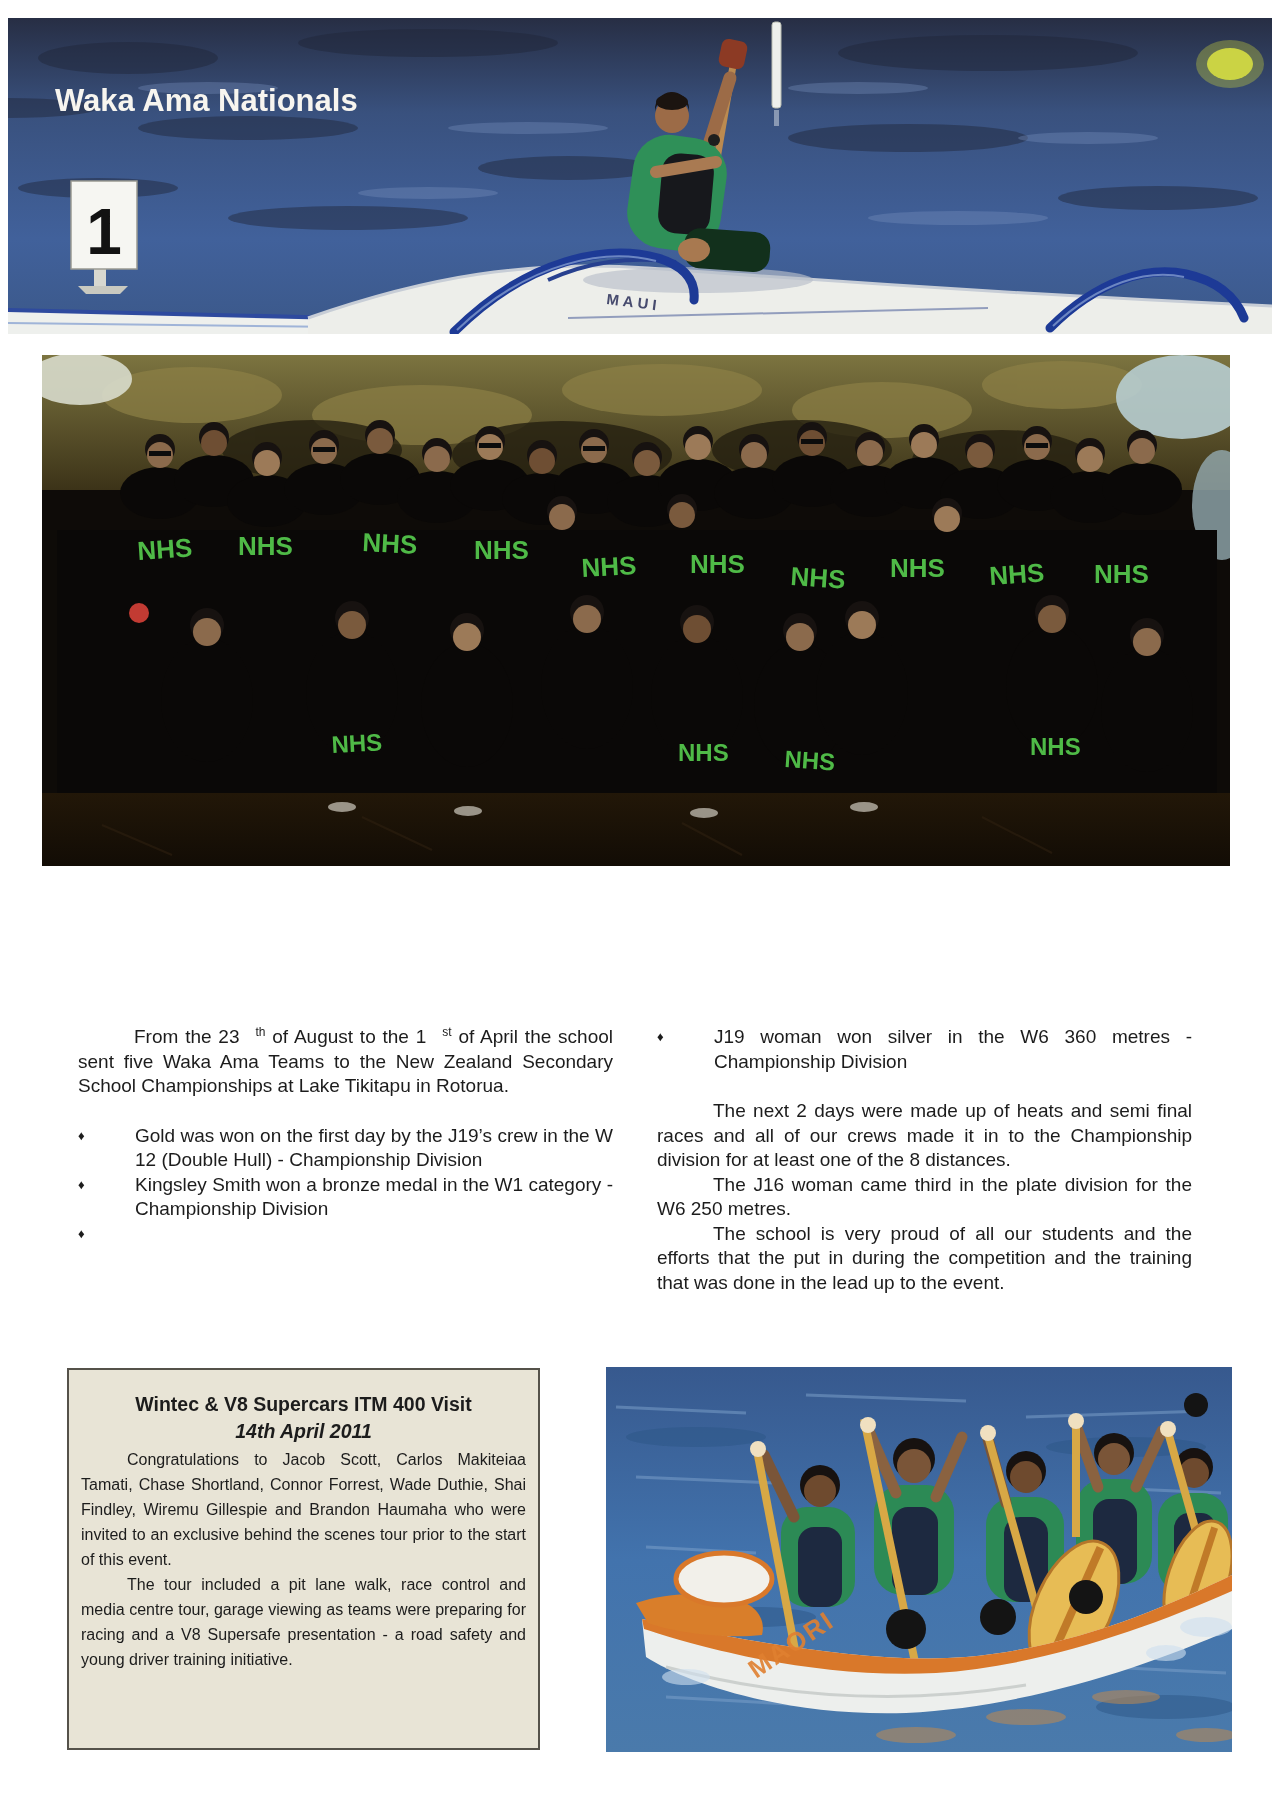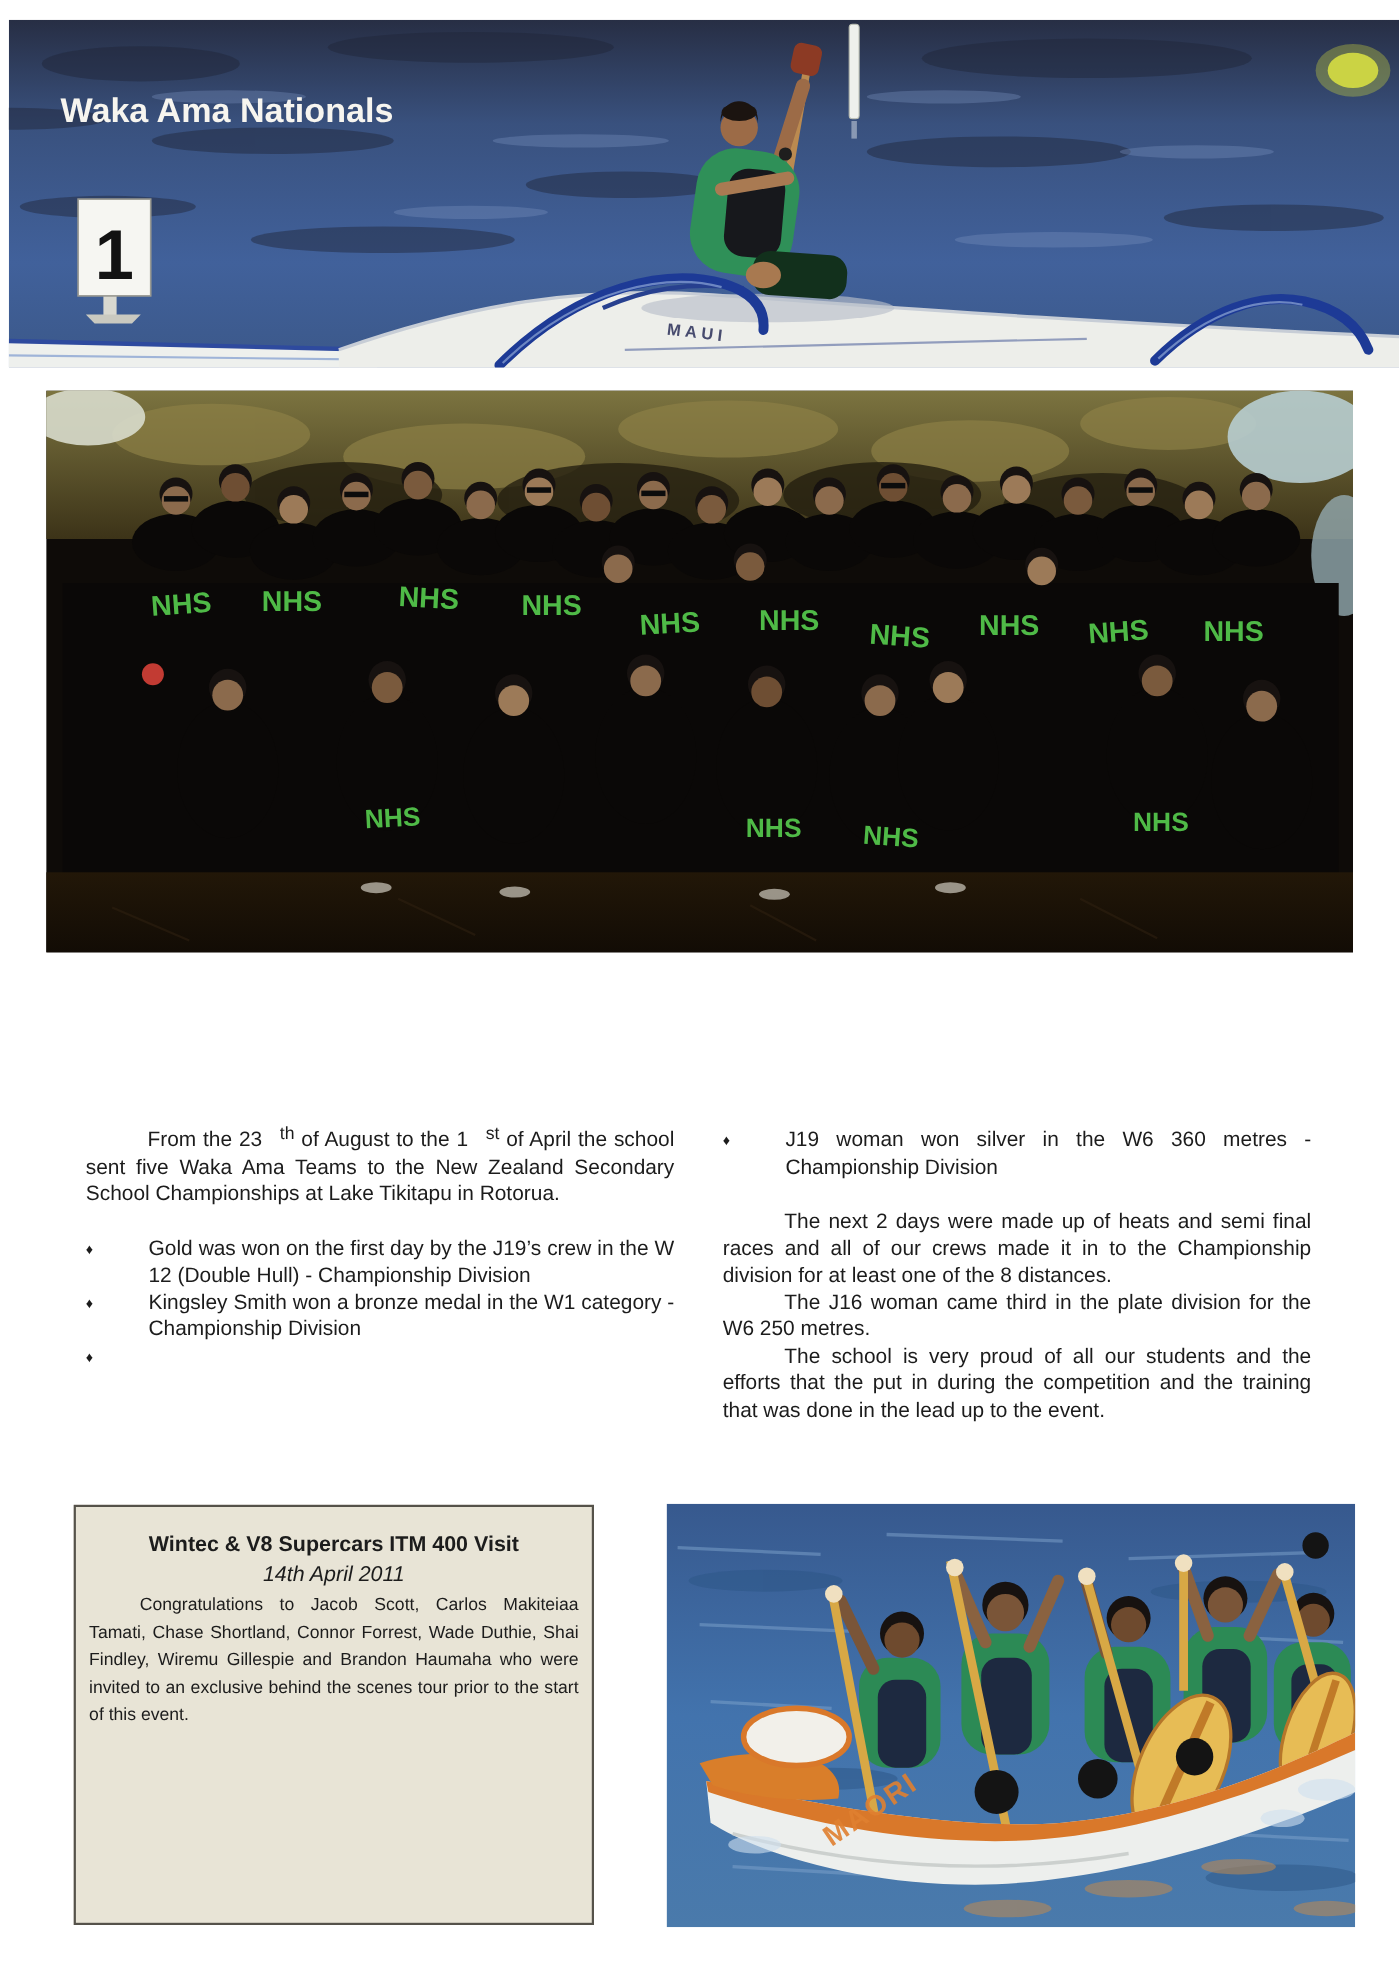--- a/index.html
+++ b/index.html
@@ -12,35 +12,35 @@
   .group  { position:absolute; left:42px; top:355px;  width:1188px; height:511px; }
   .wakaph { position:absolute; left:606px; top:1367px; width:626px;  height:385px; }
   .hero svg, .group svg, .wakaph svg { display:block; width:100%; height:100%; }
 
   
   .columns { position:absolute; left:78px; top:1025px; width:1114px;
              display:flex; gap:44px; font-size:19px; line-height:24.5px; }
   .col { width:535px; text-align:justify; }
   .para { margin:0; }
   .indent { text-indent:56px; }
-  sup { font-size:16px; line-height:0;margin-left:16px; }
+  sup { font-size:12px; line-height:0;margin-left:16px; }
   .blist { list-style:none; margin:25px 0 0 0; padding:0; }
   .blist.first { margin-top:0; }
   .blist li { display:flex; }
   .bmark { flex:0 0 57px; width:57px; font-size:13px; line-height:24.5px; }
   .btext { flex:1; text-align:justify; }
   .vgap { height:25px; }
 
   
   .wbox { position:absolute; left:67px; top:1368px; width:473px; height:382px;
           box-sizing:border-box; background:#e8e4d6; border:2px solid #55524a;
           padding:6px 12px 6px 12px; font-size:16px; line-height:25px; text-align:justify; }
   .wbox .box-title { margin:15px 0 0 0; text-align:center; font-weight:bold;
                      font-size:19.5px; line-height:27px; }
-  .wbox .box-date  { margin:0 0 2px 0; text-align:center; font-weight:normal;
+  .wbox .box-date  { margin:0 0 2px 0; text-align:center; font-weight:bold;
                      font-style:italic; font-size:19.5px; line-height:27px; }
   .wbox p.body { margin:0; text-indent:46px; }
 </style>
 </head>
 <body>
 
 <div class="page">
 
   <div class="hero">
     <svg viewBox="0 0 1264 316" preserveAspectRatio="none">
@@ -393,20 +393,21 @@
       <p class="para indent">The next 2 days were made up of heats and semi final races and all of our crews made it in to the Championship division for at least one of the 8 distances.</p>
       <p class="para indent">The J16 woman came third in the plate division for the W6 250 metres.</p>
       <p class="para indent">The school is very proud of all our students and the efforts that the put in during the competition and the training that was done in the lead up to the event.</p>
     </div>
   </div>
 
   <div class="wbox">
     <p class="box-title">Wintec &amp; V8 Supercars ITM 400 Visit</p>
     <p class="box-date">14th April 2011</p>
     <p class="body">Congratulations to Jacob Scott, Carlos Makiteiaa Tamati, Chase Shortland, Connor Forrest, Wade Duthie, Shai Findley, Wiremu Gillespie and Brandon Haumaha who were invited to an exclusive behind the scenes tour prior to the start of this event.</p>
+    <p class="body">The tour included a pit lane walk, race control and media centre tour, garage viewing as teams were preparing for racing and a V8 Supersafe presentation - a road safety and young driver training initiative.</p>
   </div>
 
   <div class="wakaph">
     <svg viewBox="0 0 626 385" preserveAspectRatio="none">
       <defs>
         <linearGradient id="water2" x1="0" y1="0" x2="0" y2="1">
           <stop offset="0" stop-color="#37598e"></stop>
             <stop offset="0.5" stop-color="#4273ad"></stop>
             <stop offset="1" stop-color="#4a7aab"></stop>
         </linearGradient>

